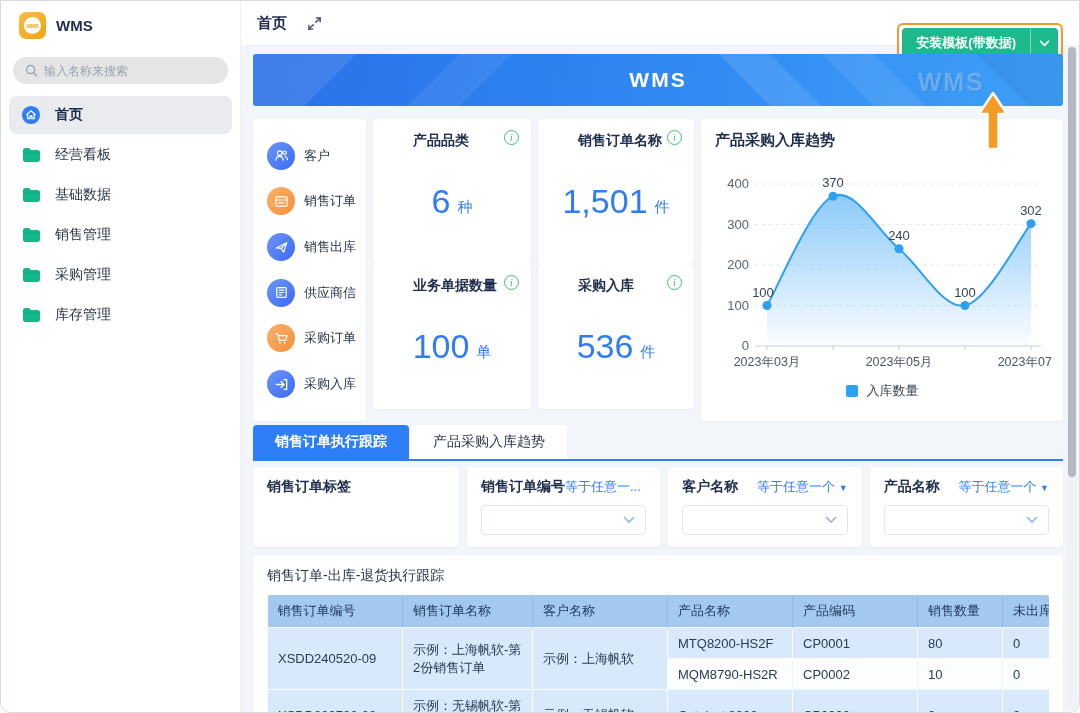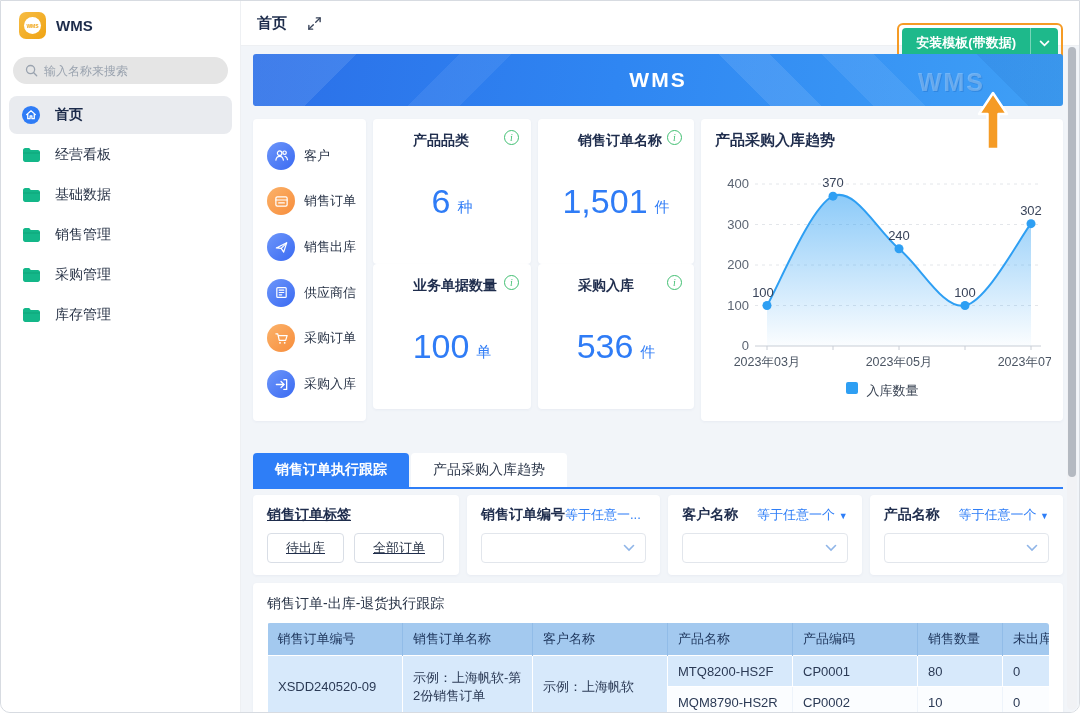--- a/index.html
+++ b/index.html
@@ -80,34 +80,34 @@
   .stat-title { font-size:14px; font-weight:bold; color:#1f2d4d; margin:2px auto 0 28px; }
   .info-icon { width:15px; height:15px; border:1px solid #41bf72; border-radius:50%; color:#41bf72;
     font-size:10px; font-style:italic; font-family:"Liberation Serif",serif;
     display:flex; align-items:center; justify-content:center; cursor:pointer; flex:none; }
   .stat-value-row { flex:1; display:flex; align-items:center; justify-content:center; gap:7px; }
   .stat-value { font-size:34px; color:#2f7cf6; }
   .stat-unit { font-size:15px; color:#2f7cf6; margin-top:12px; }
 
   .chart-card { flex:1; padding:12px 14px; overflow:hidden; }
   .chart-title { font-size:15px; font-weight:bold; color:#1f2d4d; }
-  .legend-row { display:flex; align-items:flex-start; justify-content:center; gap:9px; margin-top:2px; }
+  .legend-row { display:flex; align-items:center; justify-content:center; gap:9px; margin-top:2px; }
   .legend-swatch { width:12px; height:12px; border-radius:2px; background:#2e9ff3; }
   .legend-label { font-size:13px; color:#374151; }
 
   
-  .tabs-row { margin-top:32px; border-bottom:2px solid #2e7ef7; display:flex; }
+  .tabs-row { margin-top:4px; border-bottom:2px solid #2e7ef7; display:flex; }
   .t-tab { height:34px; padding:0 22px; display:flex; align-items:center; font-size:14px; cursor:pointer;
     background:#fff; color:#2a3548; border-radius:4px 4px 0 0; margin-right:2px; }
   .t-tab.active { background:#2e7ef7; color:#fff; font-weight:bold; }
 
   
   .filters-row { display:flex; gap:8px; margin-top:6px; }
   .filter-card { background:#fff; border-radius:4px; padding:11px 14px 12px; box-shadow:0 1px 3px rgba(30,60,110,.05); }
-  .filter-tag-card { width:206px; flex:none;text-decoration:underline; }
+  .filter-tag-card { width:206px; flex:none; }
   .filter-select-card { flex:1; min-width:0; }
   .filter-label-row { display:flex; align-items:center; justify-content:space-between; }
   .filter-label { font-size:14px; font-weight:bold; color:#1f2d4d; white-space:nowrap; }
   .filter-op { font-size:13px; color:#2e7ef7; cursor:pointer; white-space:nowrap; overflow:hidden; }
   .filter-op .caret { font-size:9px; }
   .tag-btns { display:flex; gap:10px; margin-top:9px; }
   .tag-btn { height:30px; padding:0 18px; background:#fff; border:1px solid #d9dee6; border-radius:4px;
     font-size:13px; color:#2a3548; cursor:pointer; font-family:inherit; }
   .select-box { margin-top:9px; height:30px; border:1px solid #e2e6ec; border-radius:4px; background:#fff;
     display:flex; align-items:center; justify-content:flex-end; padding:0 10px; cursor:pointer; }
@@ -395,24 +395,20 @@
       </div>
 
       <div class="tabs-row" id="tabs-row">
           <div class="t-tab active">销售订单执行跟踪</div>
           <div class="t-tab">产品采购入库趋势</div>
         </div>
 
       <div class="filters-row">
         <div class="filter-card filter-tag-card">
           <div class="filter-label">销售订单标签</div>
-          <div class="tag-btns" id="tag-btns">
-              <button class="tag-btn">待出库</button>
-              <button class="tag-btn">全部订单</button>
-            </div>
         </div>
 
       <div class="filter-card filter-select-card">
             <div class="filter-label-row">
               <span class="filter-label">销售订单编号</span>
               <span class="filter-op">等于任意一... <span class="caret">▼</span></span>
             </div>
             <div class="select-box">
               <svg width="12" height="8" viewBox="0 0 12 8" fill="none" stroke="#8fb5e8" stroke-width="1.6" stroke-linecap="round">
                 <path d="M1.5 1.5L6 6l4.5-4.5"></path>

